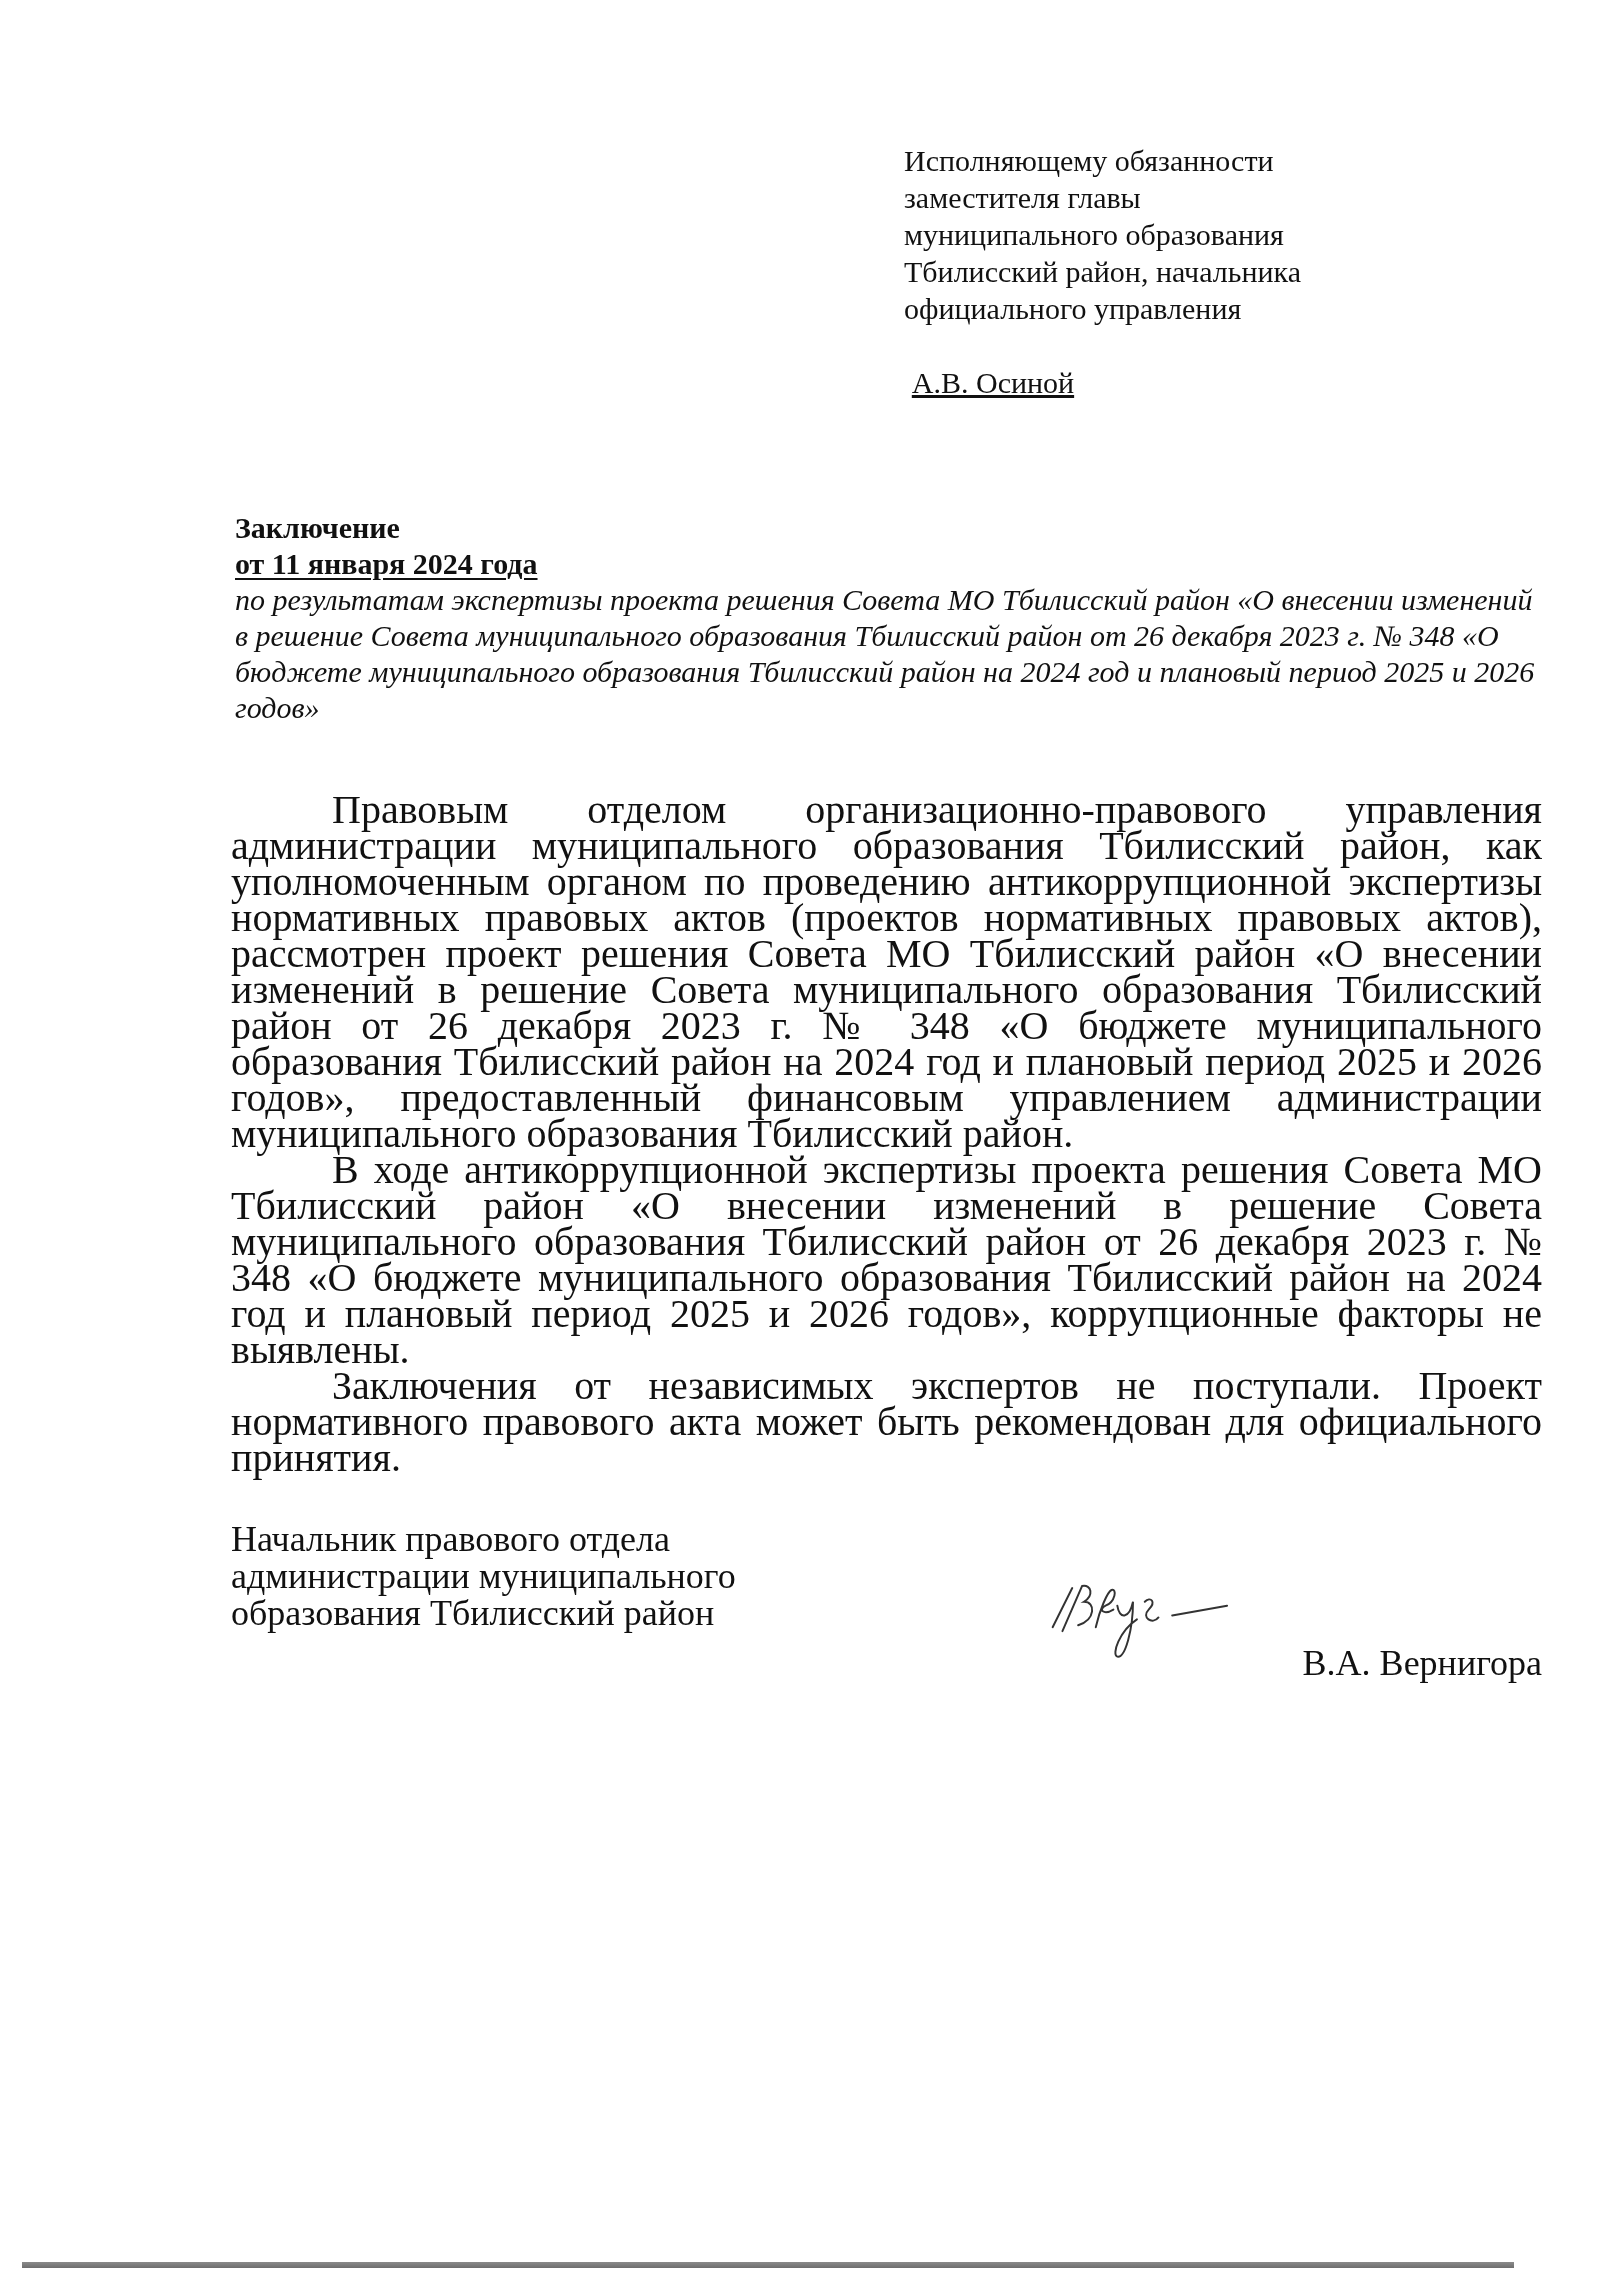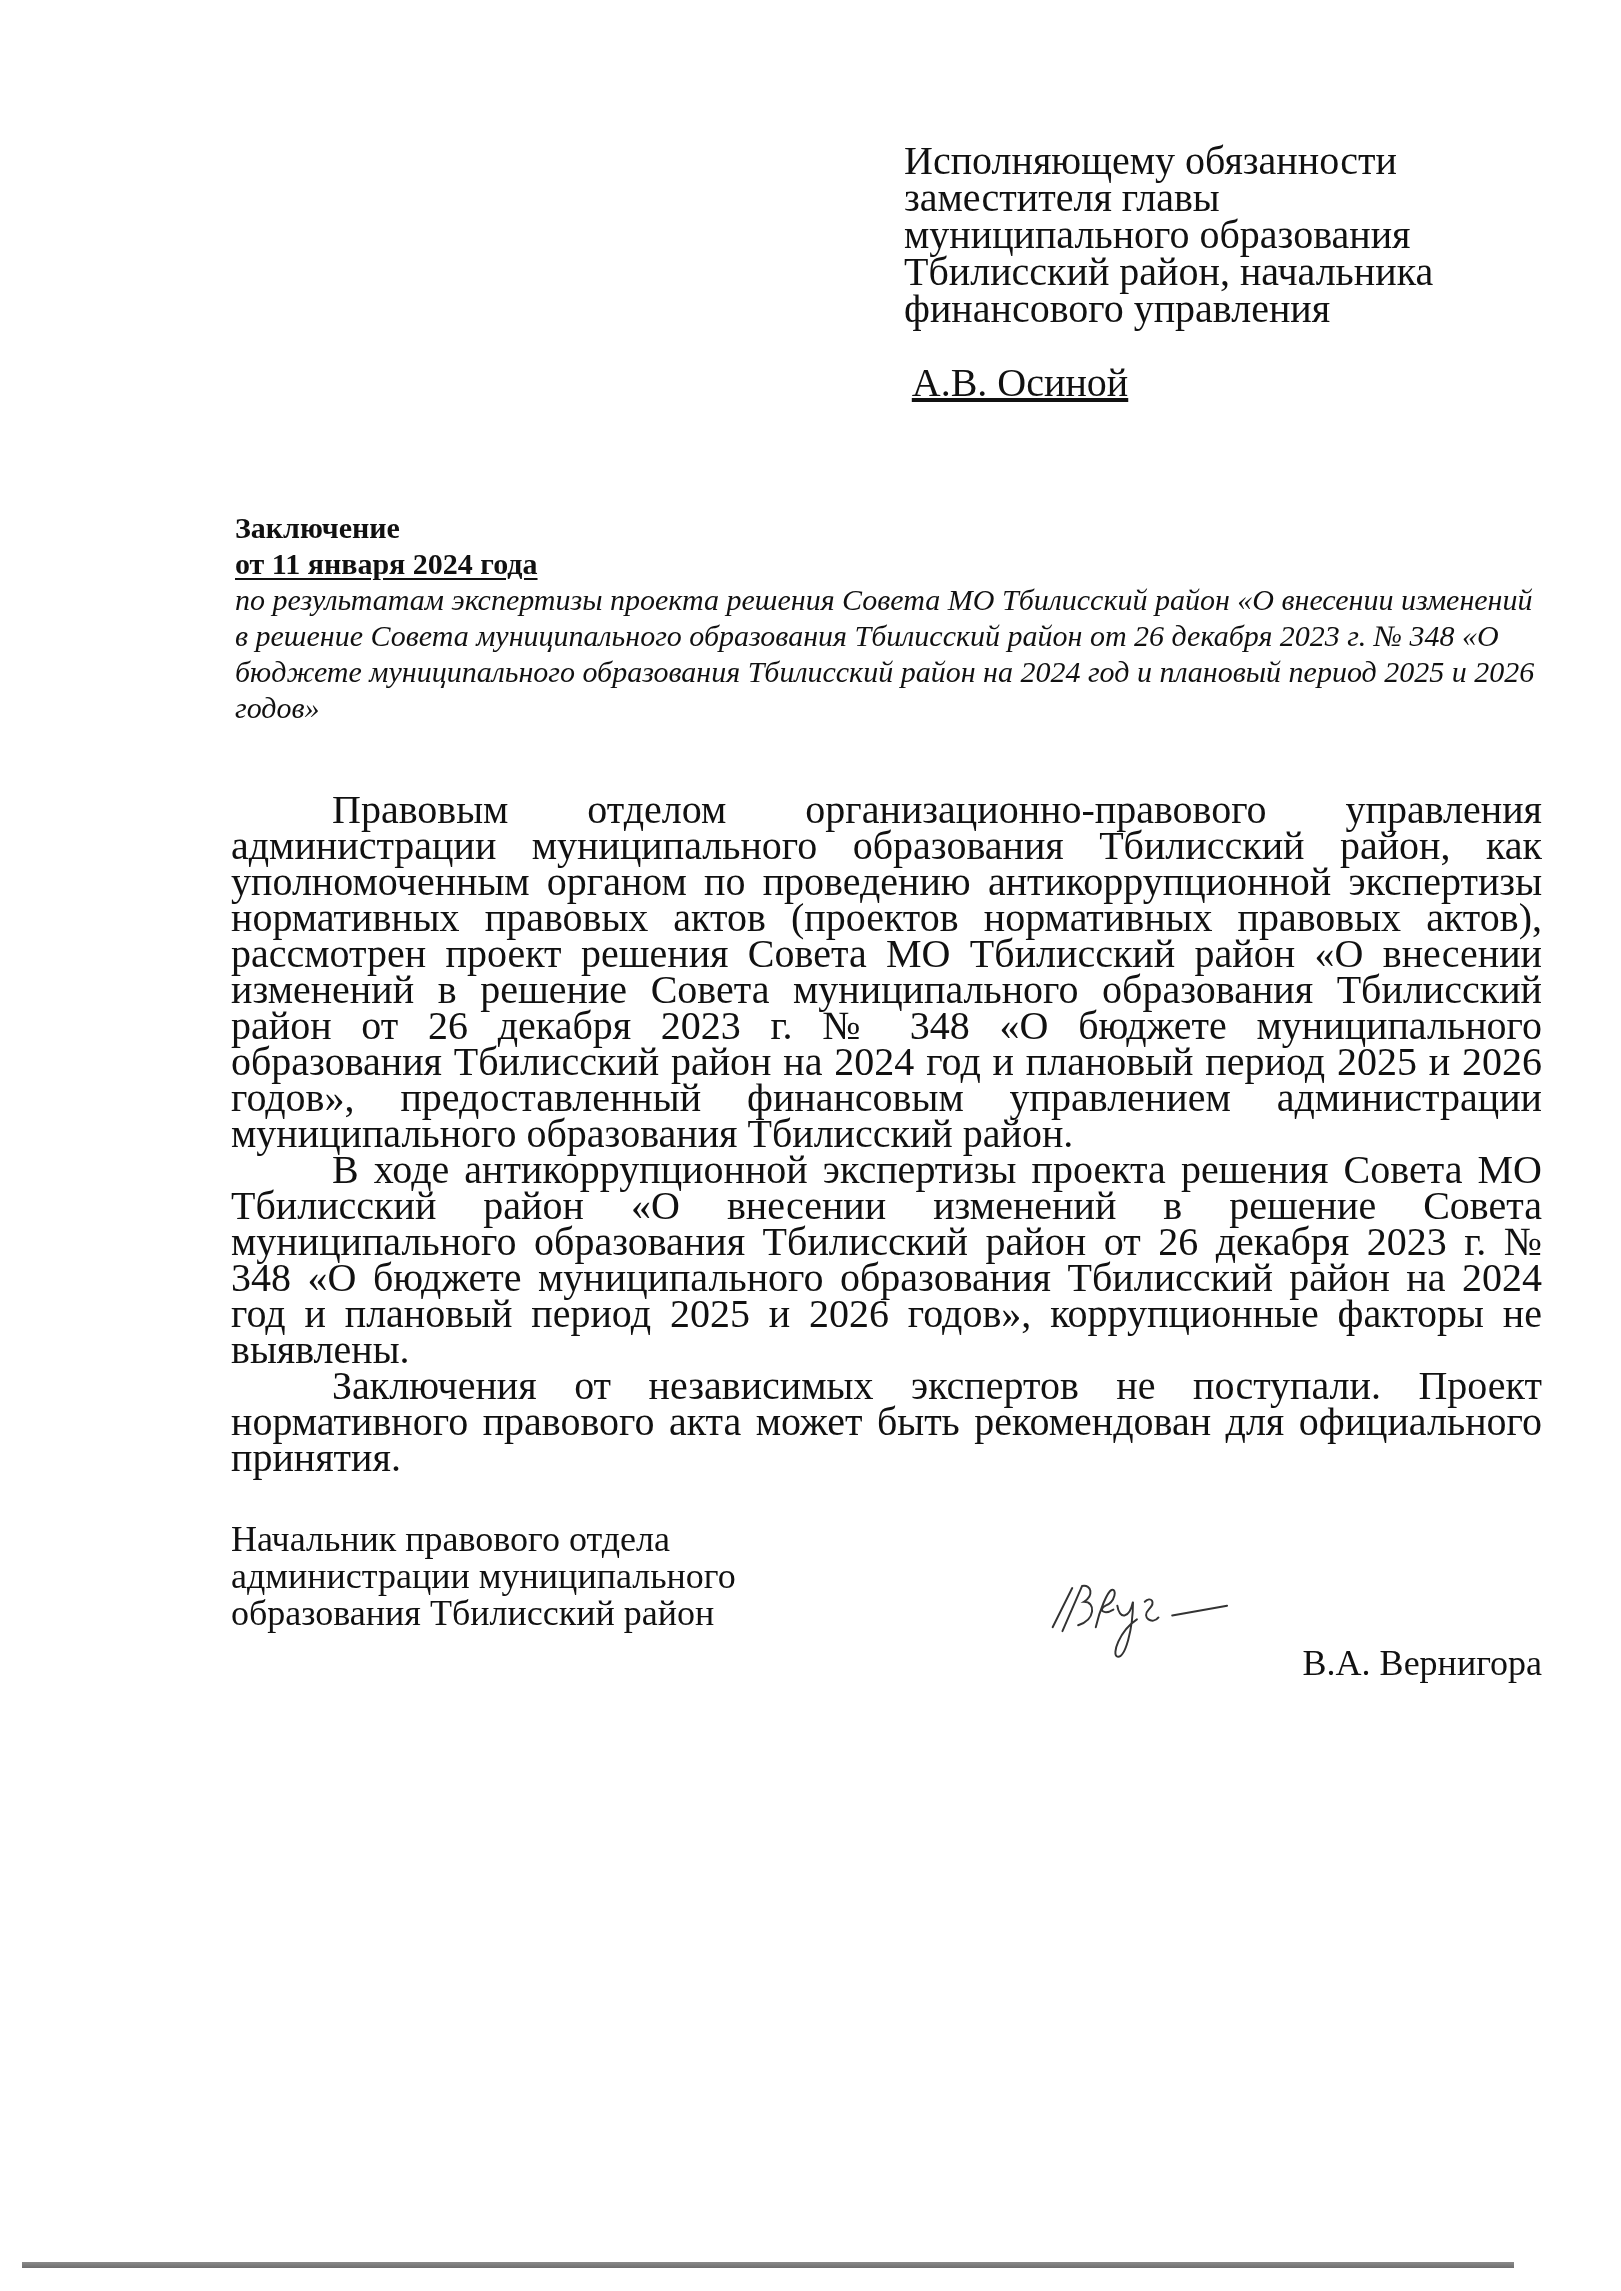--- a/index.html
+++ b/index.html
@@ -3,21 +3,21 @@
   <meta charset="utf-8">
   <style>
     html, body { margin: 0; padding: 0; background: #ffffff; }
     body {
       width: 1621px; height: 2292px; position: relative; overflow: hidden;
       font-family: "Liberation Serif", "DejaVu Serif", serif;
       color: #111111;
     }
     .addressee {
       position: absolute; left: 904px; top: 142px; width: 510px;
-      font-size: 40px; line-height: 37px;
+      font-size: 30px; line-height: 37px;
     }
     .addressee .line { display: block; white-space: nowrap; }
     .addressee .name { display: block; margin-top: 37px; padding-left: 7.8px; text-decoration: underline; }
 
     .title-block {
       position: absolute; left: 235px; top: 510px; width: 1313px;
       text-align: left; font-size: 30px; line-height: 36px;
     }
     .title-block .title { display: block; font-weight: bold; }
     .title-block .date { display: inline-block; font-weight: bold; text-decoration: underline; text-decoration-thickness: 2px; text-underline-offset: 3.9px; }
@@ -44,21 +44,21 @@
     }
   </style>
 </head>
 <body>
 
 <div class="addressee">
   <span class="line">Исполняющему обязанности</span>
   <span class="line">заместителя главы</span>
   <span class="line">муниципального образования</span>
   <span class="line">Тбилисский район, начальника</span>
-  <span class="line">финансового управления</span>
+  <span class="line">официального управления</span>
   <span class="name">А.В. Осиной</span>
 </div>
 
 <div class="title-block">
   <span class="title">Заключение</span>
   <span class="date">от 11 января 2024 года</span>
   <span class="subject">по результатам экспертизы проекта решения Совета МО Тбилисский район «О внесении изменений в решение Совета муниципального образования Тбилисский район от 26 декабря 2023 г. № 348 «О бюджете муниципального образования Тбилисский район на 2024 год и плановый период 2025 и 2026 годов»</span>
 </div>
 
 <div class="body-text">

